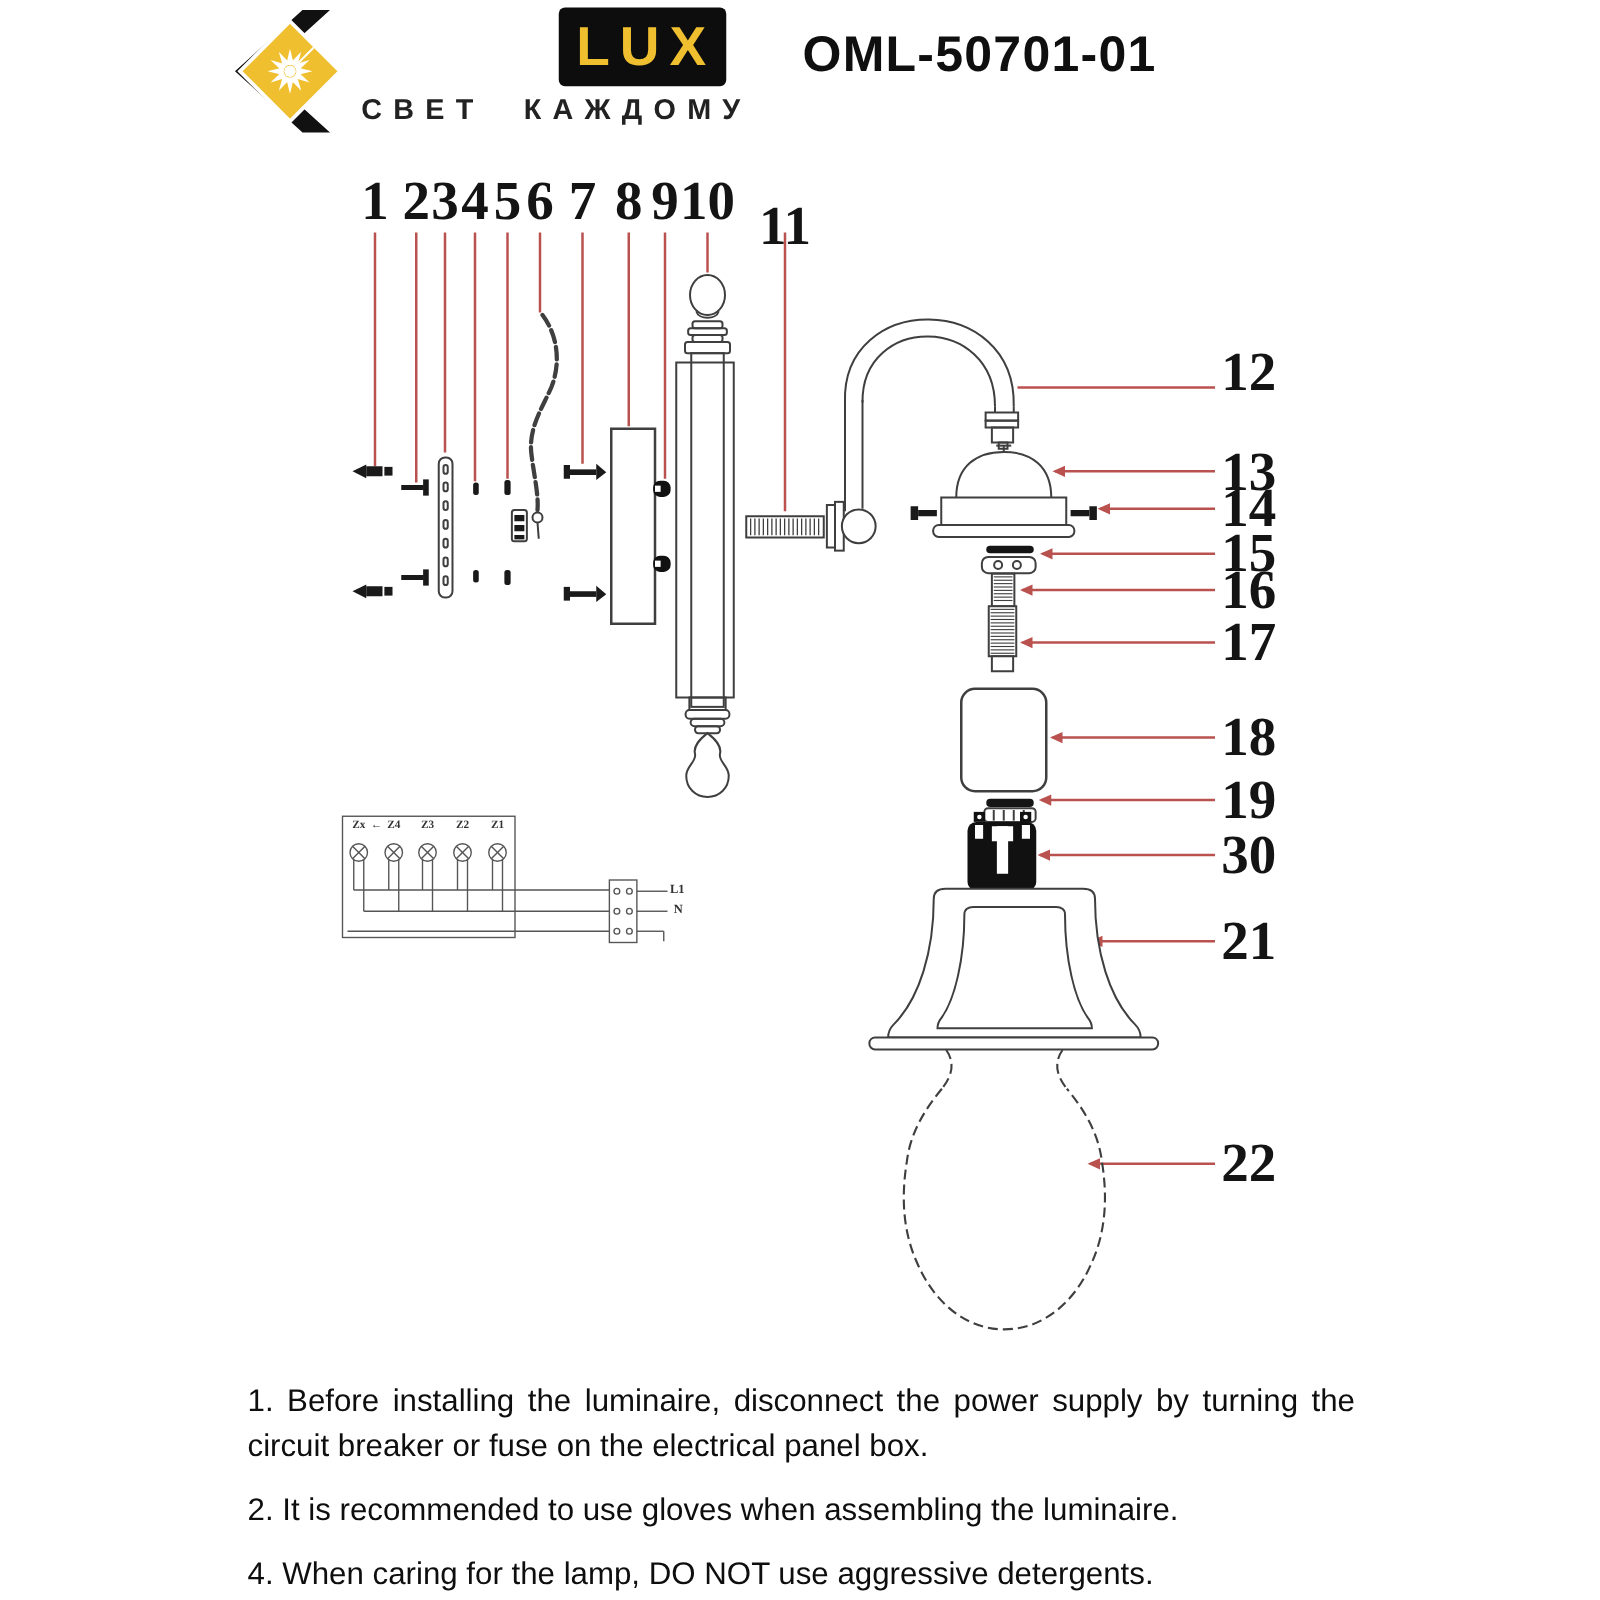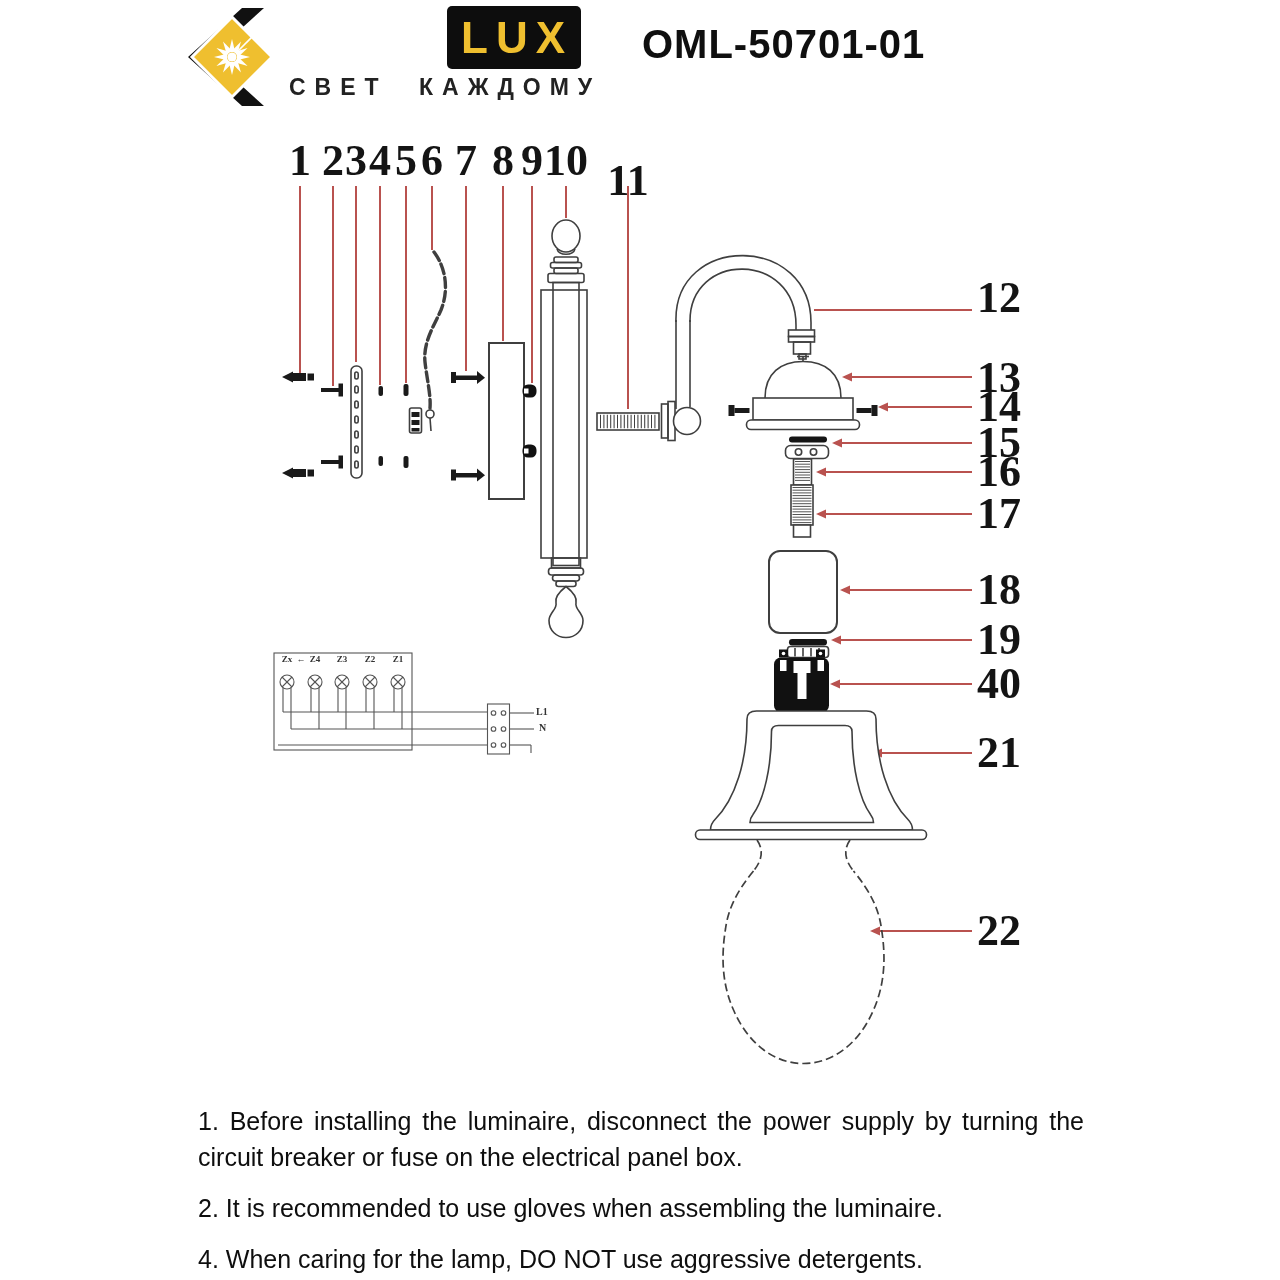--- a/index.html
+++ b/index.html
@@ -383,21 +383,21 @@
     </div>
   <div id="side-numbers">
       <div class="part-num" style="left: 977px; top: 276px;">12</div>
       <div class="part-num" style="left: 977px; top: 356px;">13</div>
       <div class="part-num" style="left: 977px; top: 385px;">14</div>
       <div class="part-num" style="left: 977px; top: 421px;">15</div>
       <div class="part-num" style="left: 977px; top: 450px;">16</div>
       <div class="part-num" style="left: 977px; top: 492px;">17</div>
       <div class="part-num" style="left: 977px; top: 568px; font-family: Liberation Serif, serif;">18</div>
       <div class="part-num" style="left: 977px; top: 618px;">19</div>
-      <div class="part-num" style="left: 977px; top: 662px;">40</div>
+      <div class="part-num" style="left: 977px; top: 662px;">30</div>
       <div class="part-num" style="left: 977px; top: 731px;">21</div>
       <div class="part-num" style="left: 977px; top: 909px;">22</div>
     </div>
   <div id="wiring-labels">
       <div class="wire-label" style="left: 287px; top: 655px;">Zx</div>
       <div class="wire-label" style="left: 301px; top: 655px;">←</div>
       <div class="wire-label" style="left: 315px; top: 655px;">Z4</div>
       <div class="wire-label" style="left: 342px; top: 655px;">Z3</div>
       <div class="wire-label" style="left: 370px; top: 655px;">Z2</div>
       <div class="wire-label" style="left: 398px; top: 655px;">Z1</div>

